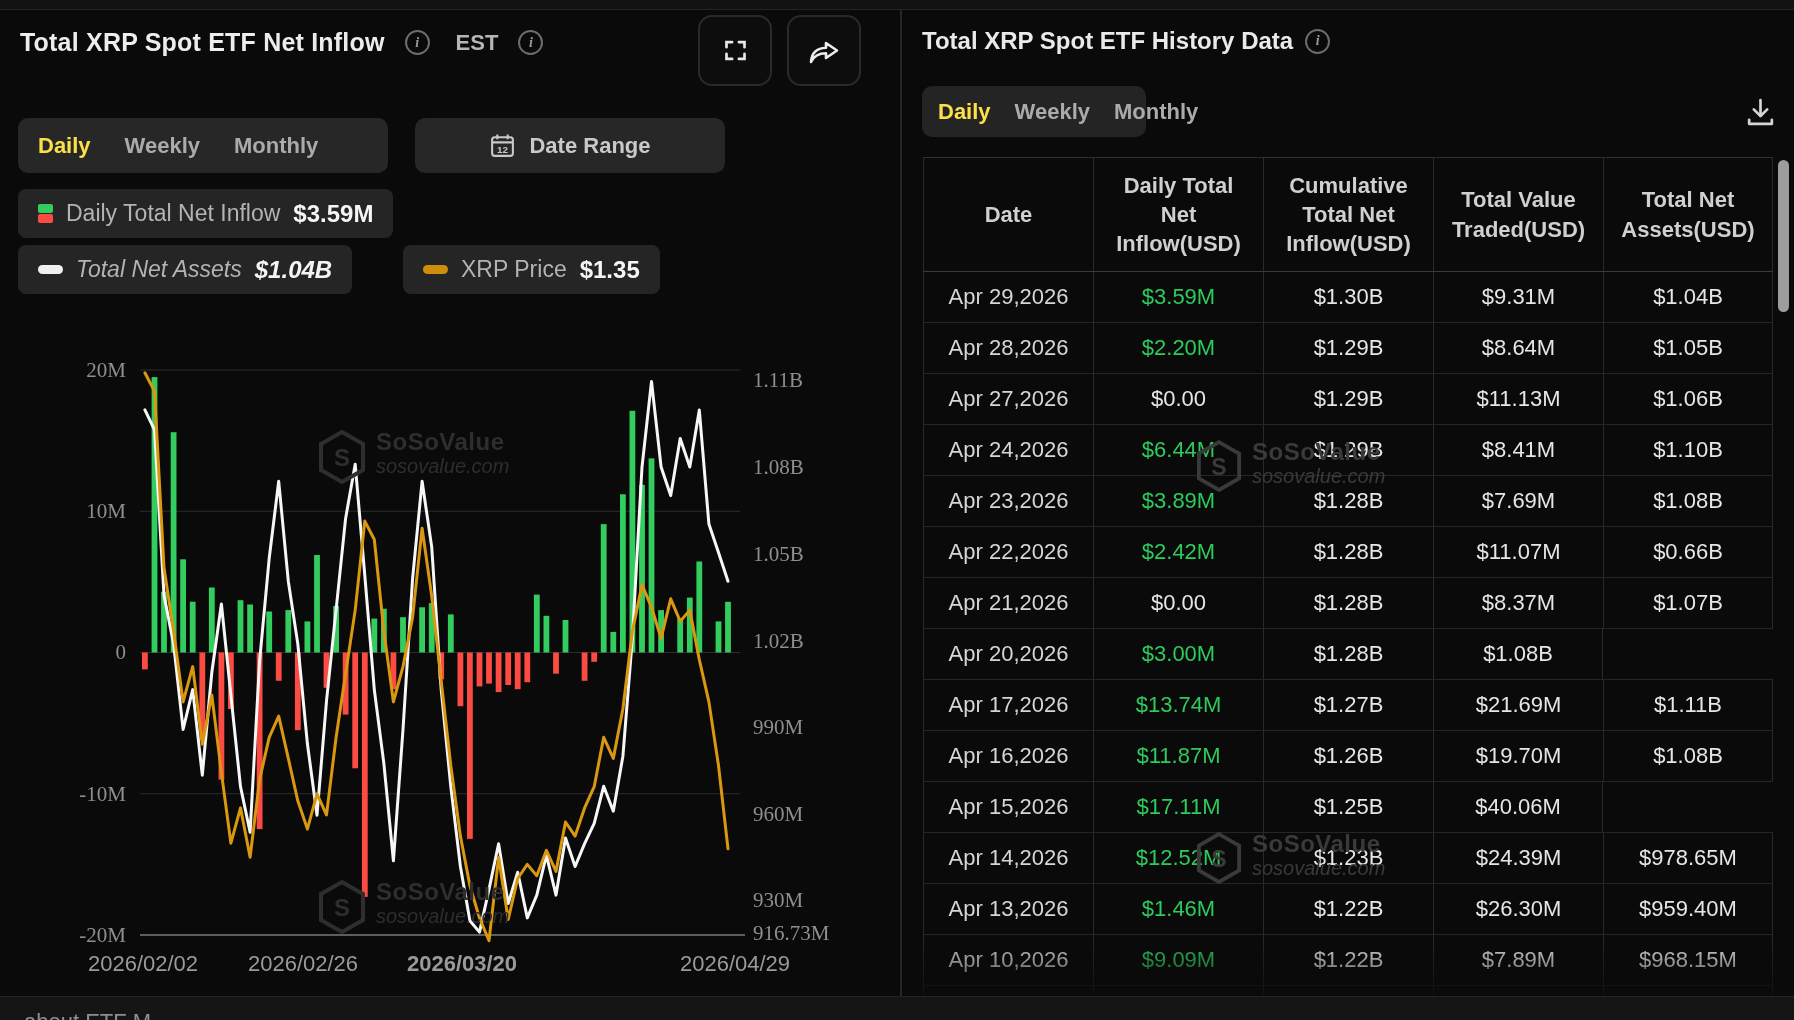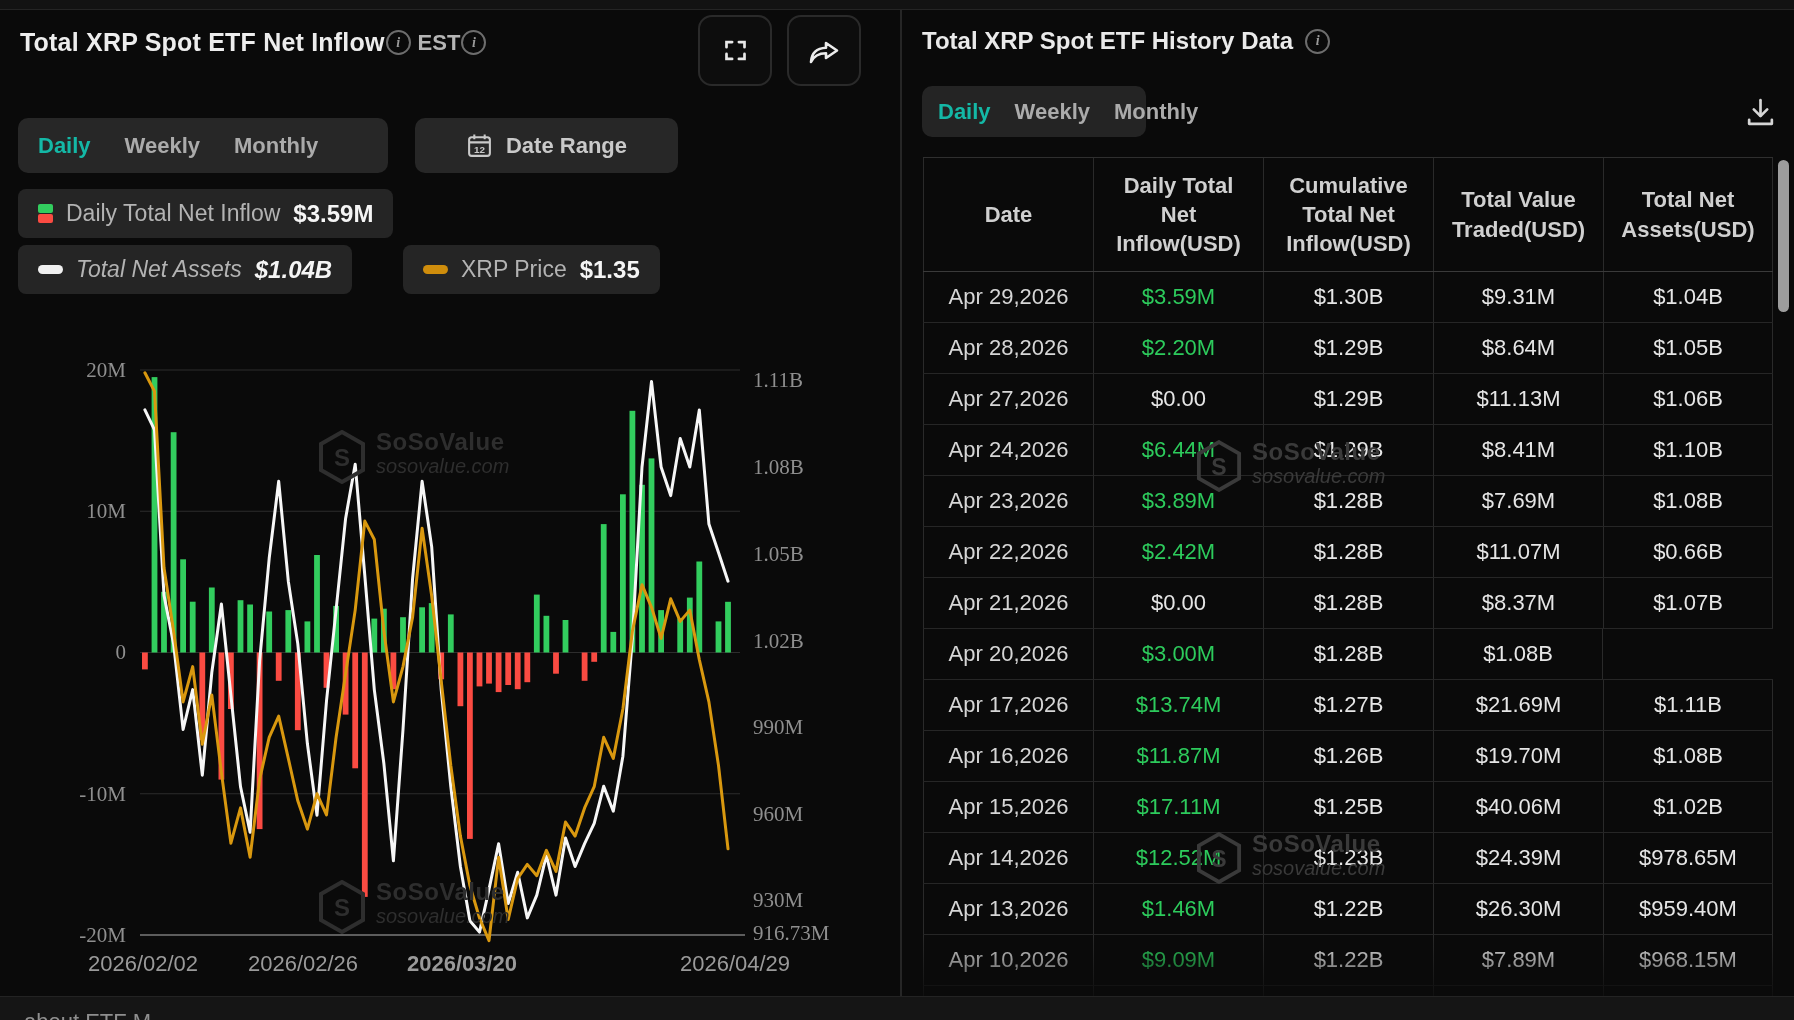--- a/index.html
+++ b/index.html
@@ -5,37 +5,37 @@
   html,body{margin:0;padding:0;background:#000;}
   .page{position:relative;width:1794px;height:1020px;background:#090909;overflow:hidden;
         font-family:"Liberation Sans","DejaVu Sans",sans-serif;color:#e6e6e6;}
   .topstrip{position:absolute;left:0;top:0;width:100%;height:9px;background:#121212;border-bottom:1px solid #242424;}
   .panel-bg{position:absolute;top:10px;bottom:0;background:#0a0a0a;}
   .panel-bg.left{left:0;width:900px;}
   .panel-bg.right{left:902px;right:0;}
   .vdivider{position:absolute;left:900px;top:10px;bottom:0;width:2px;background:#262626;}
 
   
-  .lp-header{position:absolute;left:20px;top:28px;display:flex;align-items:center;gap:1px;}
+  .lp-header{position:absolute;left:20px;top:28px;display:flex;align-items:center;gap:20px;}
   .lp-title{font-size:25px;font-weight:700;color:#ededed;letter-spacing:.2px;}
   .info-icon{width:21px;height:21px;border:2px solid #6d6d6d;border-radius:50%;display:inline-flex;
              align-items:center;justify-content:center;color:#9a9a9a;font-size:14px;
              font-family:"Liberation Serif",serif;font-style:italic;font-weight:700;flex:0 0 auto;}
   .est-label{font-size:22px;font-weight:600;color:#b5b5b5;margin-left:6px;}
   .icon-btn{position:absolute;top:15px;width:70px;height:67px;border:2px solid #2a2a2a;border-radius:14px;
             background:#0d0d0d;display:flex;align-items:center;justify-content:center;}
   .icon-btn.fs{left:698px;}
   .icon-btn.share{left:787px;}
 
   
   .tabgroup{position:absolute;display:flex;align-items:center;background:#272727;border-radius:10px;}
   .tabgroup.lp{left:18px;top:118px;width:350px;height:55px;padding:0 0 0 20px;gap:34px;}
   .tab{font-size:22px;font-weight:600;color:#ababab;cursor:pointer;}
-  .tab.active{color:#14b8a6;}
-  .daterange-btn{position:absolute;left:415px;top:118px;width:263px;height:55px;background:#272727;border-radius:10px;
+  .tab.active{color:#fde047;}
+  .daterange-btn{position:absolute;left:415px;top:118px;width:310px;height:55px;background:#272727;border-radius:10px;
                  display:flex;align-items:center;justify-content:center;gap:13px;}
   .daterange-btn span{font-size:22px;font-weight:700;color:#c9c9c9;}
 
   .chip{position:absolute;height:49px;background:#252525;border-radius:8px;display:flex;align-items:center;
         gap:13px;padding:0 20px;}
   .chip .lbl{font-size:23px;color:#b3b3b3;}
   .chip .val{font-size:24px;font-weight:700;color:#f5f5f5;}
   .sq-icon{width:15px;height:19px;display:flex;flex-direction:column;}
   .sq-icon i{display:block;width:15px;height:9px;border-radius:2px;}
   .dash{width:25px;height:9px;border-radius:5px;}
@@ -364,21 +364,20 @@
             <div class="t-cell val-green">$11.87M</div>
             <div class="t-cell c-num">$1.26B</div>
             <div class="t-cell c-num">$19.70M</div>
             <div class="t-cell c-num">$1.08B</div>
           </div>
           <div class="t-row">
             <div class="t-cell c-date">Apr 15,2026</div>
             <div class="t-cell val-green">$17.11M</div>
             <div class="t-cell c-num">$1.25B</div>
             <div class="t-cell c-num">$40.06M</div>
-            <div class="t-cell c-num">$1.02B</div>
           </div>
           <div class="t-row">
             <div class="t-cell c-date">Apr 14,2026</div>
             <div class="t-cell val-green">$12.52M</div>
             <div class="t-cell c-num">$1.23B</div>
             <div class="t-cell c-num">$24.39M</div>
             <div class="t-cell c-num">$978.65M</div>
           </div>
           <div class="t-row">
             <div class="t-cell c-date">Apr 13,2026</div>

